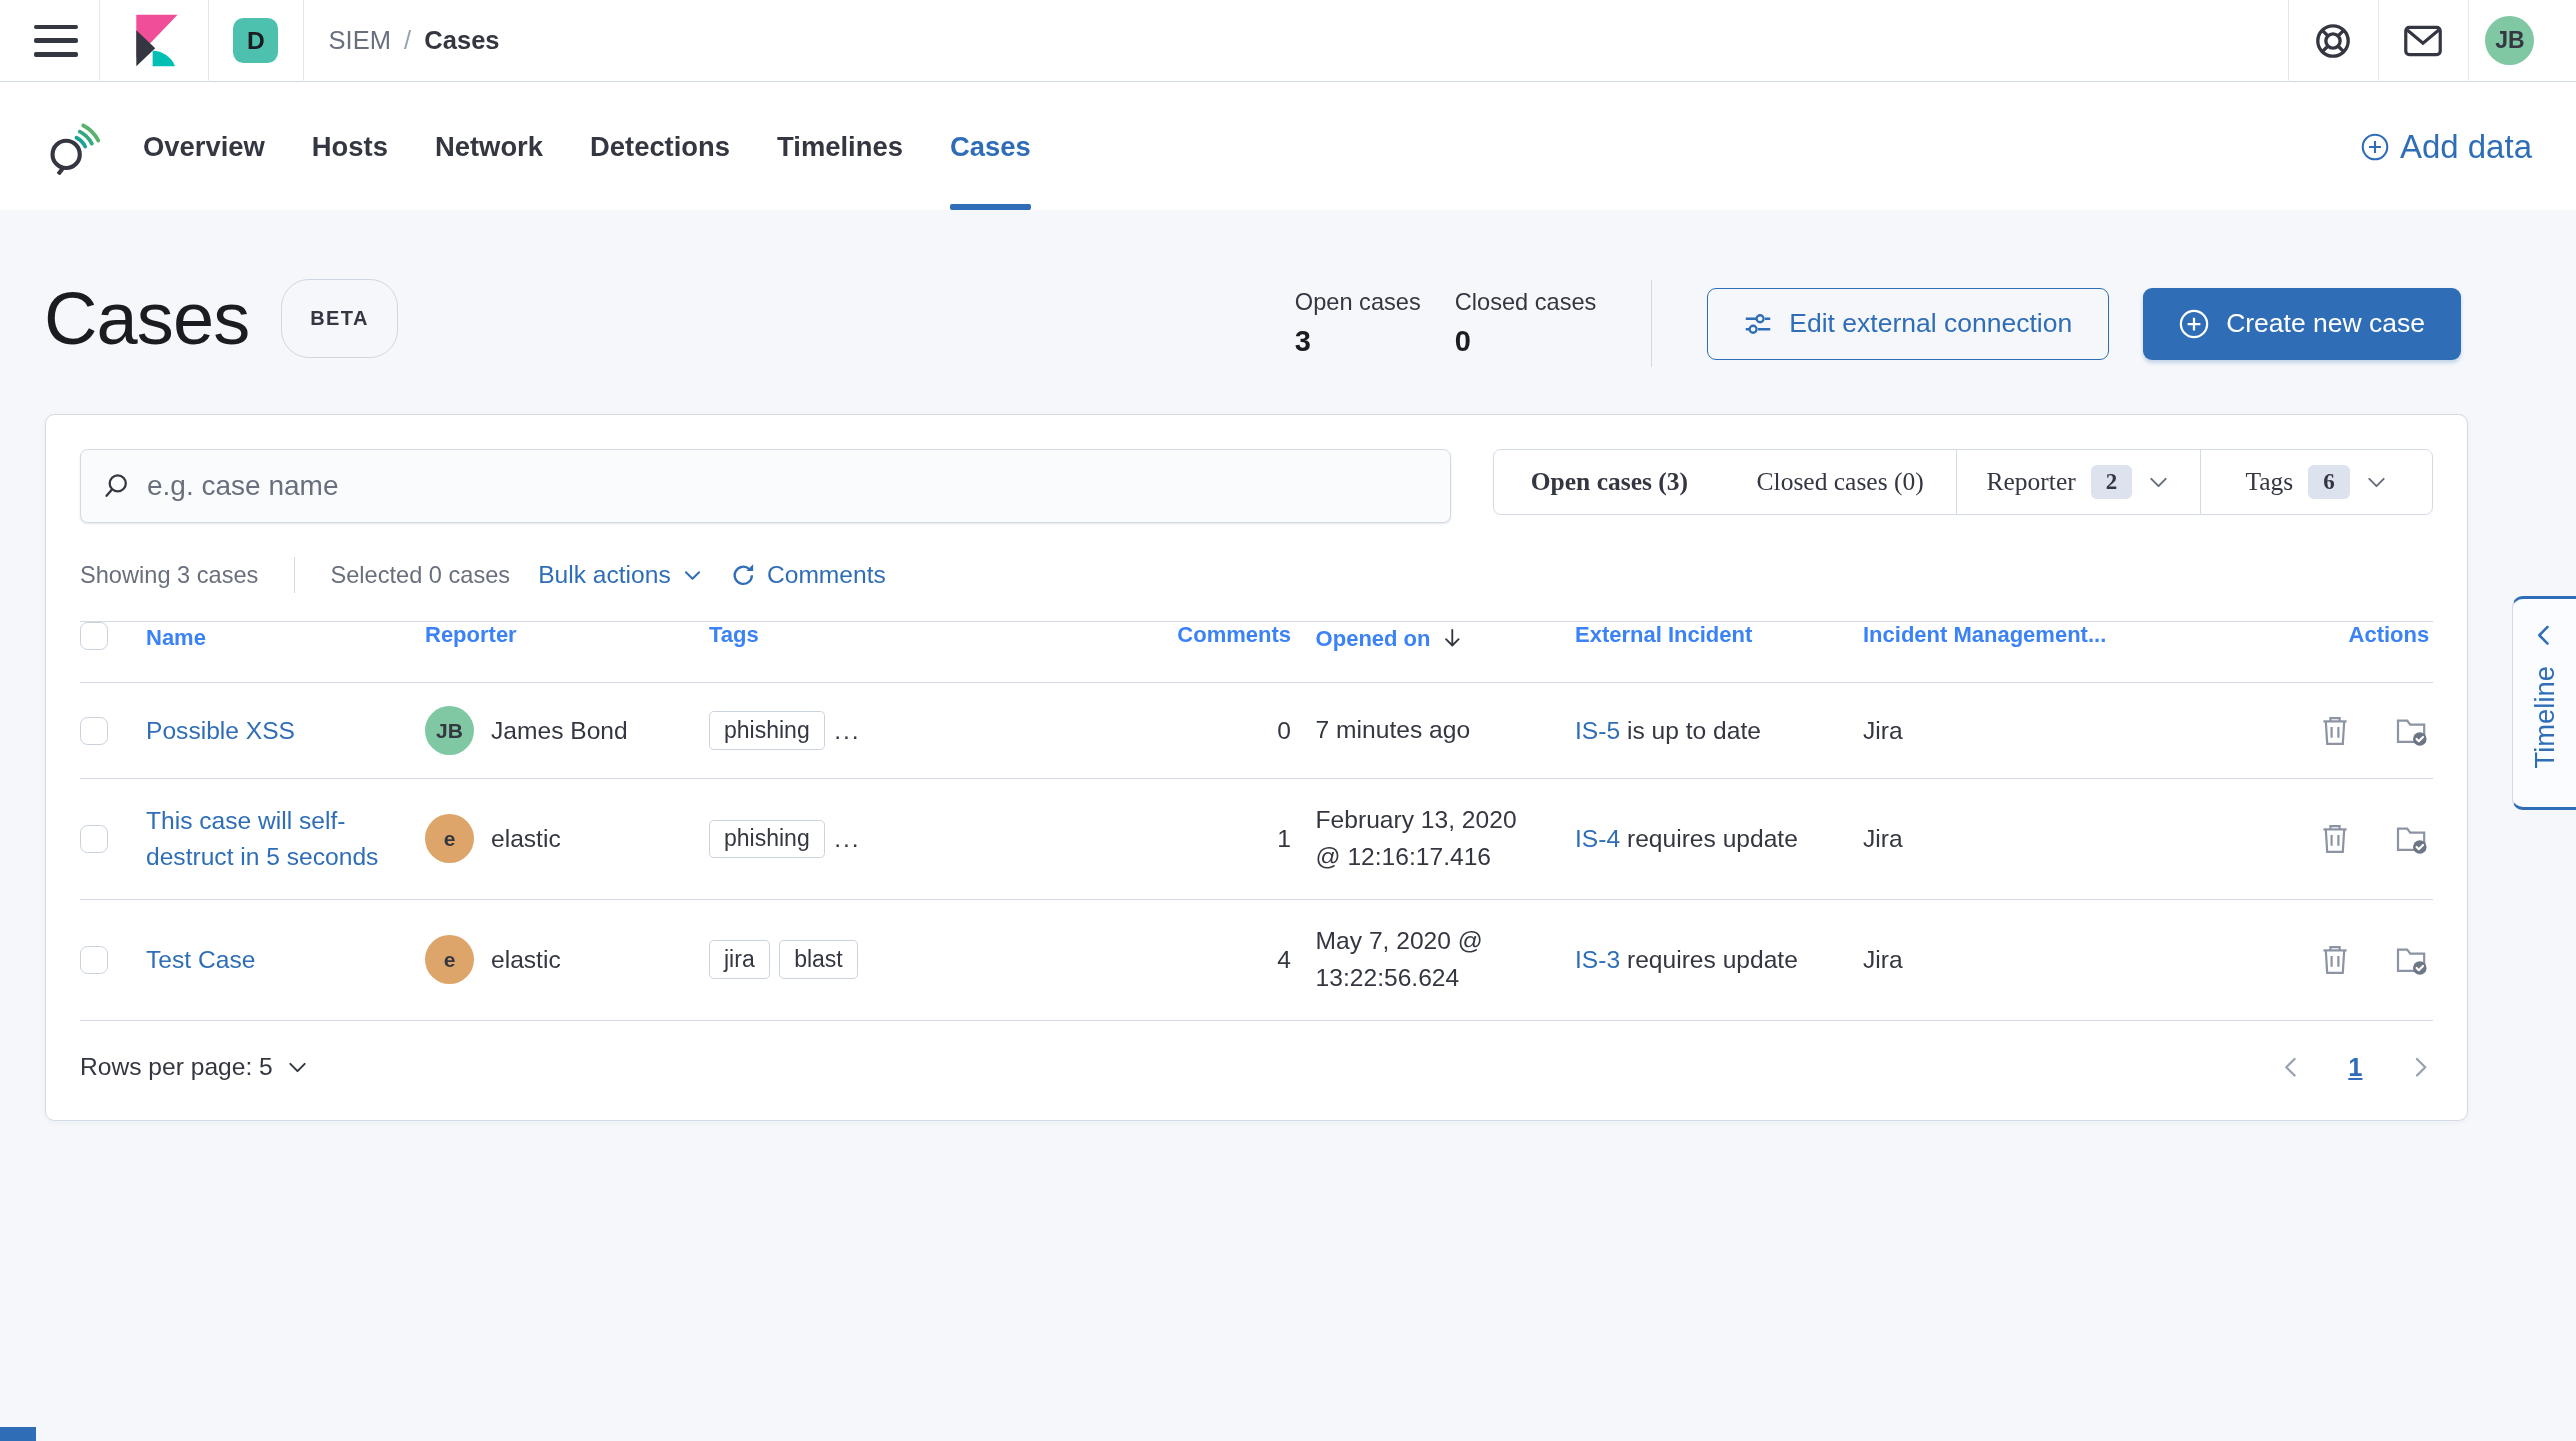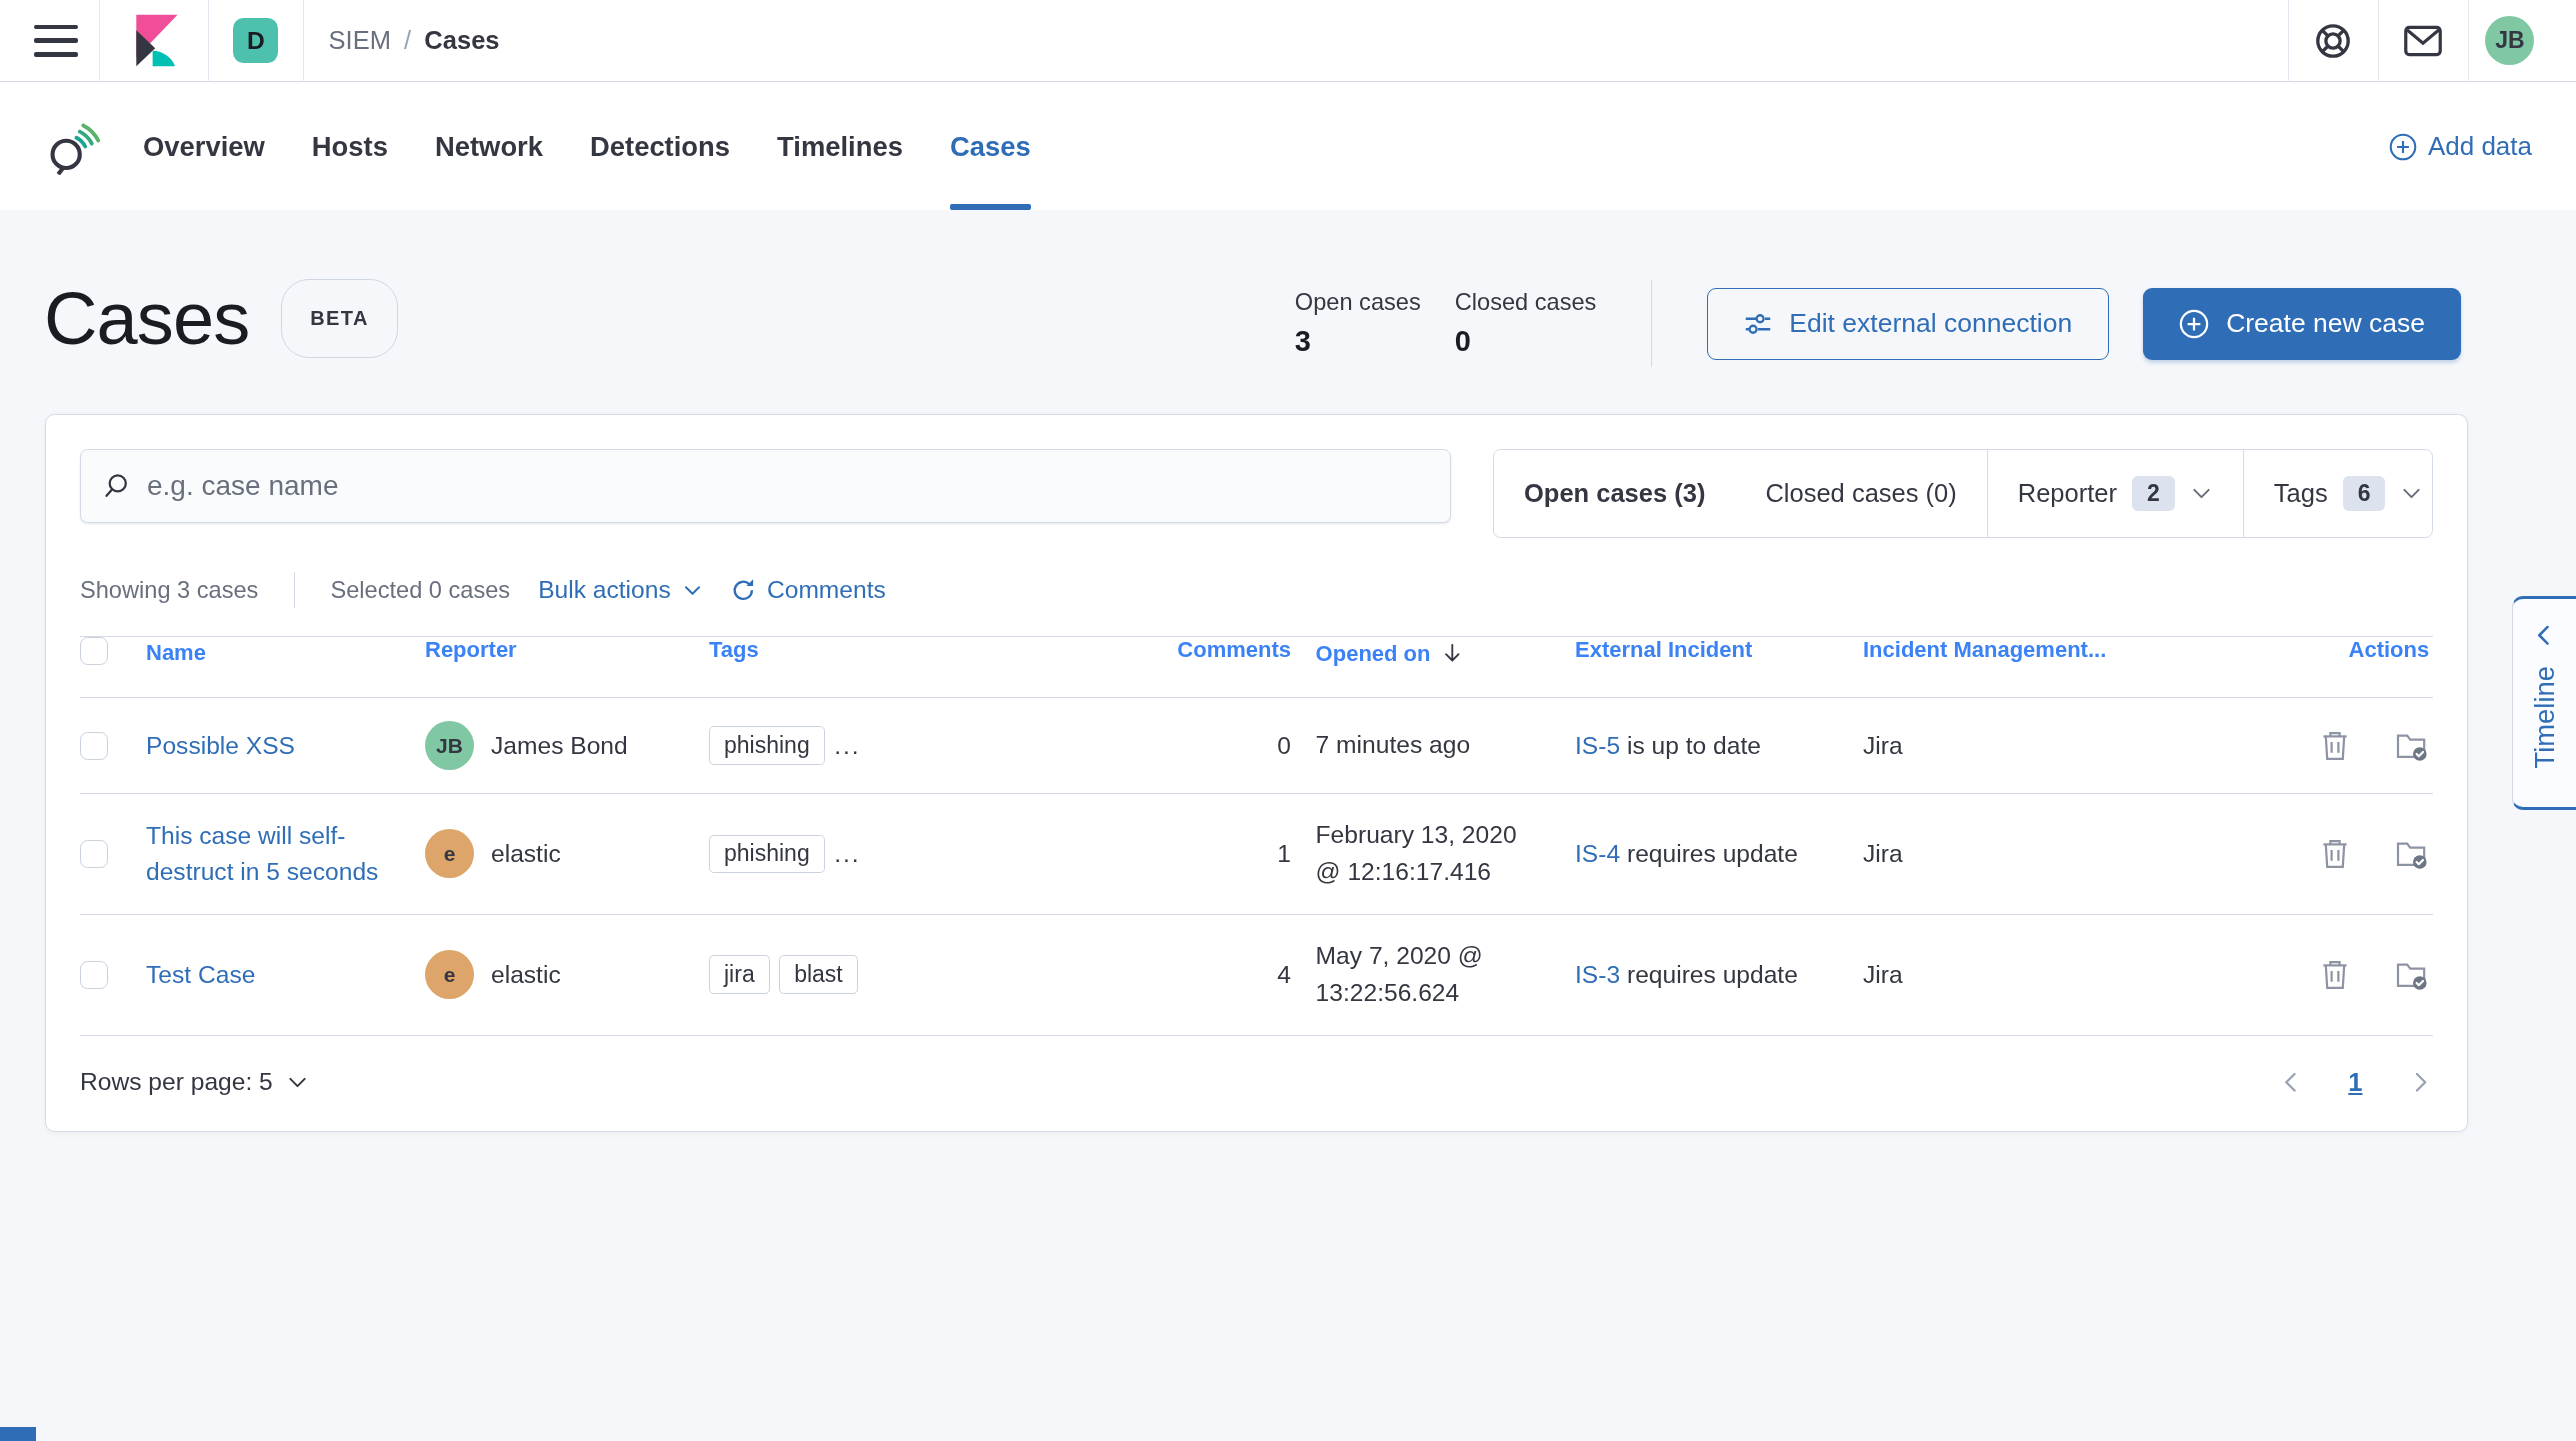--- a/index.html
+++ b/index.html
@@ -29,21 +29,21 @@
   
   .navbar{position:absolute;left:0;top:83px;width:2576px;height:127px;background:#fff;
     display:flex;align-items:stretch;padding:0 44px;z-index:4;}
   .siem-logo{align-self:center;margin-right:42px;display:flex;}
   .tabs{display:flex;gap:47px;}
   .tab{display:flex;align-items:center;height:100%;position:relative;font-size:27.4px;font-weight:600;
     color:#343741;cursor:pointer;white-space:nowrap;}
   .tab.active{color:#2f6eb6;}
   .tab.active::after{content:"";position:absolute;left:0;right:0;bottom:0;height:5.7px;background:#2f6eb6;border-radius:1.9px;}
   .add-data{margin-left:auto;display:flex;align-items:center;gap:11px;color:#2f6eb6;
-    font-size:26px;font-weight:500;cursor:pointer;text-align:center;}
+    font-size:33px;font-weight:500;cursor:pointer;text-align:center;}
   
   .content-bg{position:absolute;left:0;top:210px;width:2576px;height:1231px;background:#f5f7fa;}
   .page-title-row{position:absolute;left:44px;top:276px;display:flex;align-items:center;gap:32px;z-index:2;}
   .page-title{font-size:74px;font-weight:400;color:#1a1c21;letter-spacing:-0.9px;}
   .beta-badge{border:0.9px solid #cfd7e2;border-radius:28px;padding:27px 28px;font-size:20px;
     font-weight:700;letter-spacing:1.4px;color:#343741;background:transparent;text-align:center;}
   .header-actions{position:absolute;top:280px;right:115px;display:flex;align-items:center;gap:34px;z-index:2;}
   .stat{display:flex;flex-direction:column;gap:9.5px;}
   .stat-label{font-size:23.6px;color:#343741;}
   .stat-value{font-size:29px;font-weight:700;color:#1a1c21;}
@@ -54,22 +54,22 @@
   .btn-fill{background:#2f6eb6;color:#fff;border:none;box-shadow:0 2.8px 3.8px rgba(47,110,182,.25);}
   
   .panel{position:absolute;left:45px;top:414px;width:2423px;min-height:707px;background:#fff;
     border:0.9px solid #d3dae6;border-radius:9.5px;padding:34px;box-shadow:0 1.9px 5.7px rgba(107,119,136,.06);z-index:2;}
   .search-row{display:flex;gap:42px;}
   .search-box{flex:1;height:74px;background:#fafbfd;border:0.9px solid #d3dae6;border-radius:7.6px;
     display:flex;align-items:center;padding:0 21px;box-shadow:0 1.9px 1.9px -0.9px rgba(152,162,179,.25);}
   .search-box input{flex:1;border:none;outline:none;background:transparent;font-size:28px;
     color:#343741;margin-left:17px;font-family:inherit;}
   .search-box input::placeholder{color:#69707d;}
-  .filter-group{width:940px;height:89px;background:#fff;border:0.9px solid #d3dae6;border-radius:7.6px;
-    display:flex;align-items:stretch;overflow:hidden;}
+  .filter-group{width:940px;height:66px;background:#fff;border:0.9px solid #d3dae6;border-radius:7.6px;
+    display:flex;align-items:stretch;overflow:hidden;font-family:Liberation Serif, serif;}
   .filter-seg{display:flex;align-items:center;justify-content:center;gap:15px;padding:0 30px;
     font-size:25.5px;color:#343741;cursor:pointer;flex:1;white-space:nowrap;}
   .filter-seg.bold{font-weight:700;}
   .filter-seg.bordered{border-left:0.9px solid #d3dae6;}
   .count-badge{background:#dde3ee;border-radius:5.7px;padding:3.8px 15px;font-size:23px;font-weight:600;color:#343741;}
   
   .utility-row{margin-top:34px;display:flex;align-items:center;gap:28px;font-size:23.6px;color:#69707d;}
   .u-divider{width:0.9px;height:36px;background:#d3dae6;margin:0 7.6px;}
   .u-link{display:flex;align-items:center;gap:11.3px;color:#2f6eb6;cursor:pointer;font-size:24.6px;}
   

